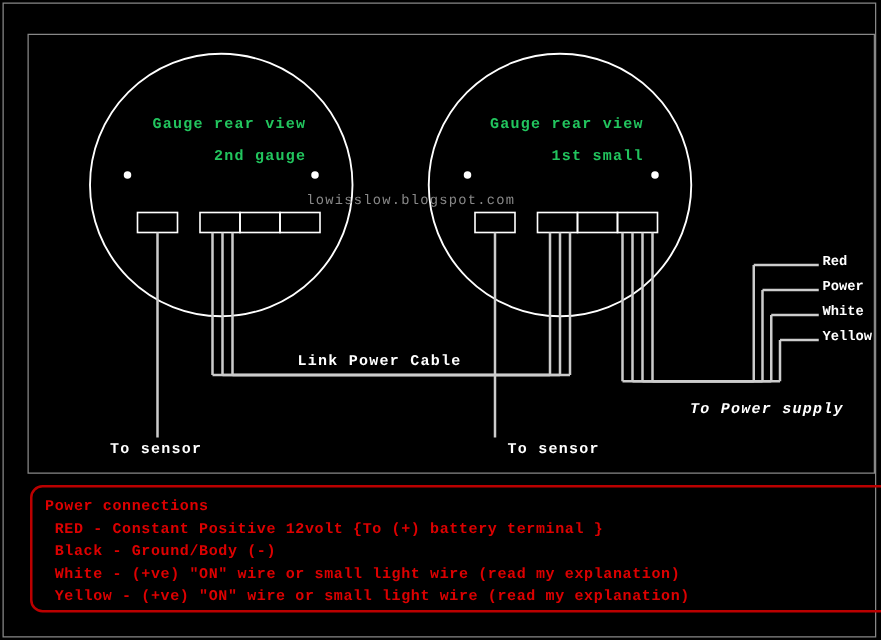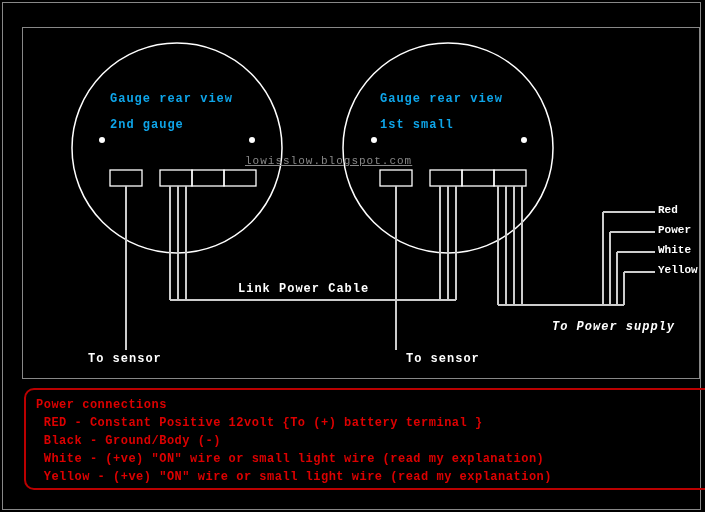--- a/index.html
+++ b/index.html
@@ -18,34 +18,33 @@
   }
   .outer {
     left: 2px; top: 2px; width: 697px; height: 506px;
   }
   .inner {
     left: 22px; top: 27px; width: 676px; height: 350px;
   }
   svg { position:absolute; left:0; top:0; }
   .gauge-label {
     position: absolute;
-    color: #0ea5e9;
+    color: #22c55e;
     font-family: "Courier New", monospace;
     font-size: 12px;
     font-weight: bold;
     letter-spacing: 1px;
-    text-align: left;
+    text-align: right;
     white-space: nowrap;
   }
   .watermark {
     position: absolute;
     color: #888;
     font-size: 11px;
     letter-spacing: 1px;
-    text-decoration: underline;
   }
   .wire-label {
     position: absolute;
     color: #fff;
     font-size: 11px;
     font-weight: bold;
   }
   .caption {
     position: absolute;
     color: #fff;

